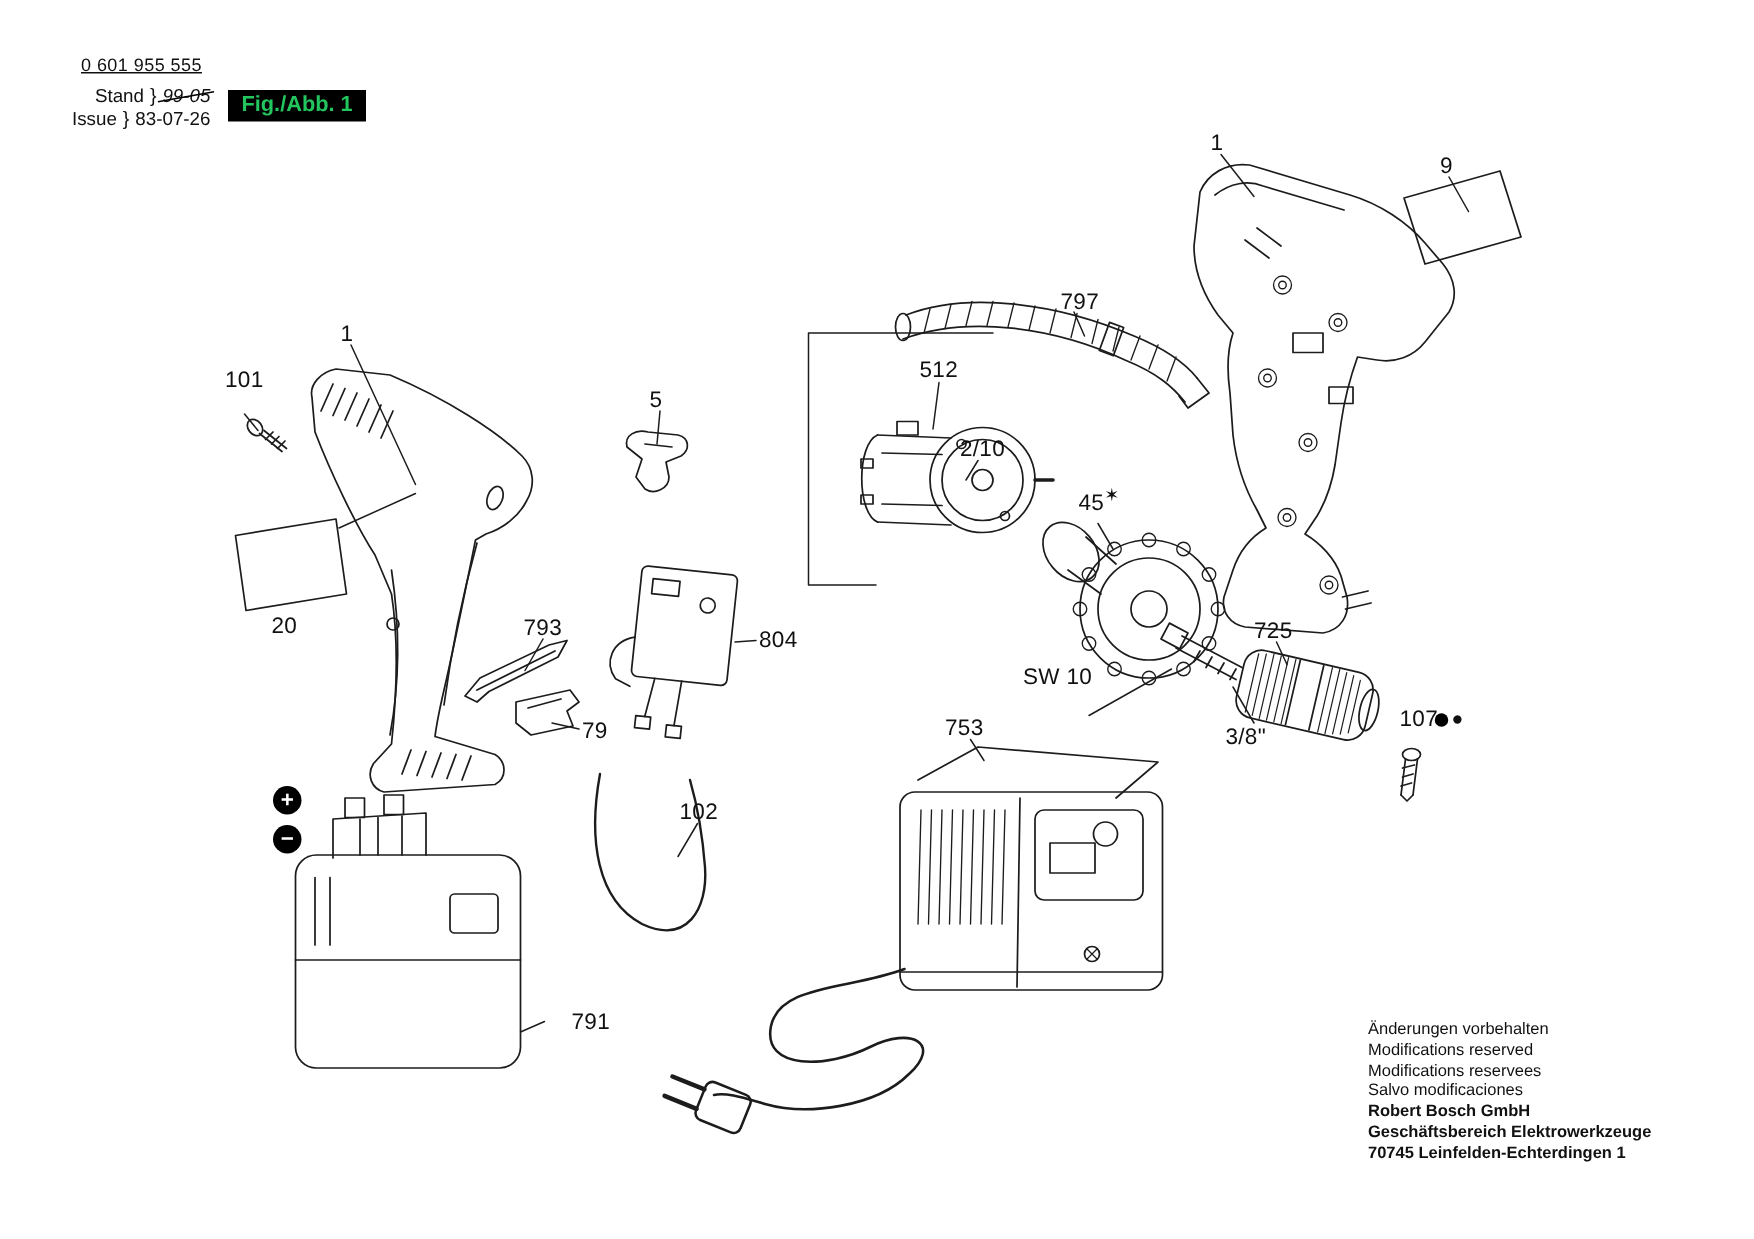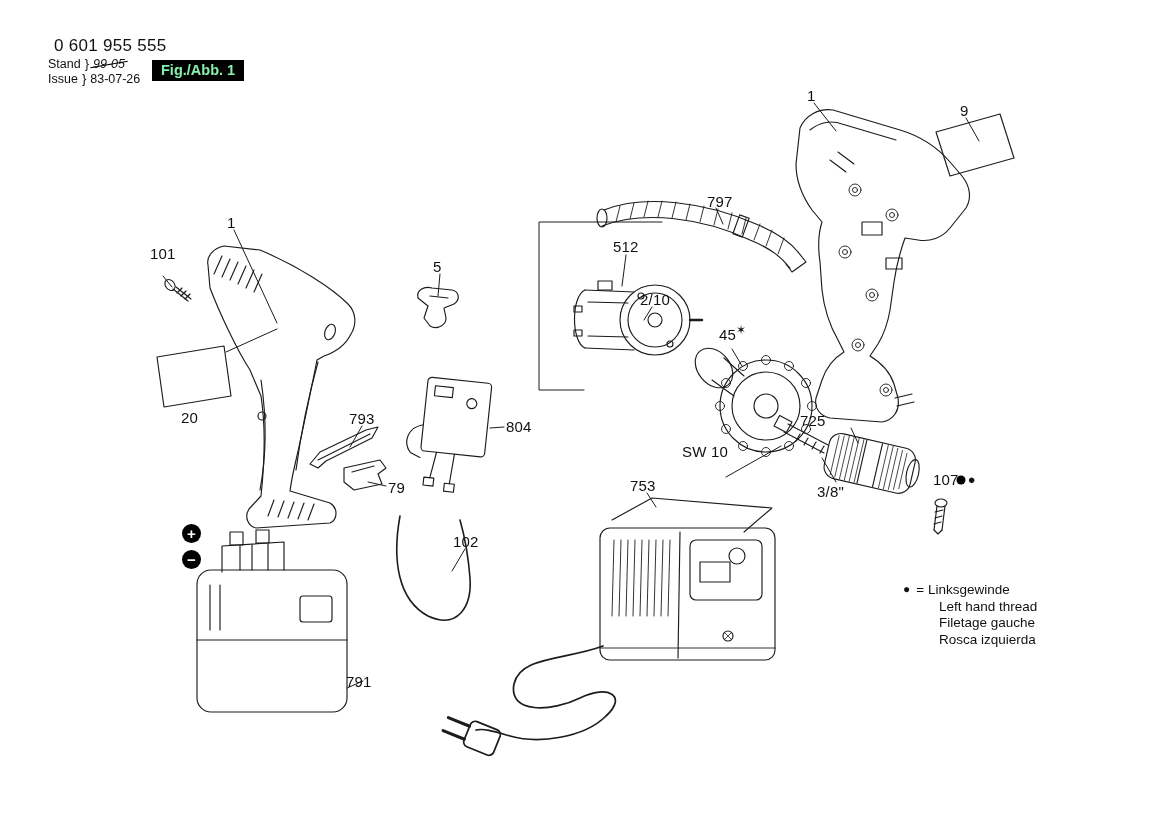--- a/index.html
+++ b/index.html
@@ -6,27 +6,27 @@
   .page{
     position:relative;width:1169px;height:826px;background:#ffffff;overflow:hidden;
     font-family:"Liberation Sans","DejaVu Sans",sans-serif;color:#111;
   }
   svg.art{position:absolute;left:0;top:0;}
   svg.art *{vector-effect:non-scaling-stroke;}
   .lbl{position:absolute;font-size:15px;font-weight:500;letter-spacing:.2px;color:#111;white-space:nowrap;}
   .lbl .star{font-size:12px;vertical-align:6px;font-weight:700;}
   .lbl .dot{font-size:13px;margin-left:9px;vertical-align:1px;}
   .hdr{position:absolute;left:54px;top:36px;font-size:13px;}
-  .docnum{font-size:17px;letter-spacing:.3px;}
+  .docnum{font-size:12px;letter-spacing:.3px;text-decoration:underline;}
   .rev{position:absolute;left:48px;top:57px;font-size:12.5px;line-height:14.5px;}
-  .rev .row{display:flex;gap:4px;align-items:baseline;}
+  .rev .row{display:flex;gap:4px;align-items:baseline;justify-content:flex-end;}
   .brace{font-size:13px;}
   .diag-strike{position:relative;display:inline-block;font-style:italic;}
   .diag-strike::after{content:"";position:absolute;left:-3px;right:-3px;top:48%;border-top:1.4px solid #000;transform:rotate(-10deg);}
-  .figbox{position:absolute;left:152px;top:60px;background:#000;color:#86efac;font-weight:700;font-size:14.5px;padding:2px 9px 3px 9px;}
+  .figbox{position:absolute;left:152px;top:60px;background:#000;color:#22c55e;font-weight:700;font-size:14.5px;padding:2px 9px 3px 9px;}
   .term{position:absolute;width:19px;height:19px;border-radius:50%;background:#000;color:#fff;
         display:flex;align-items:center;justify-content:center;font-size:15px;font-weight:700;line-height:1;}
   .legend{position:absolute;left:903px;top:581px;font-size:13.5px;line-height:16.5px;}
   .legend .b{font-size:12px;margin-right:6px;vertical-align:1px;}
   .legend .ind{margin-left:36px;}
   .footer{position:absolute;left:912px;top:680px;font-size:11px;line-height:13.8px;}
   .footer p{margin:0;}
   .footer .co{font-weight:700;}
 </style>
 </head>
@@ -316,38 +316,39 @@
   <div class="lbl" style="left:181px;top:409px">20</div>
   <div class="lbl" style="left:349px;top:410px">793</div>
   <div class="lbl" style="left:388px;top:479px">79</div>
   <div class="lbl" style="left:506px;top:418px">804</div>
   <div class="lbl" style="left:613px;top:238px">512</div>
   <div class="lbl" style="left:640px;top:291px">2/10</div>
   <div class="lbl" style="left:707px;top:193px">797</div>
   <div class="lbl" style="left:719px;top:323px">
     <span>45</span><span class="star">✶</span>
   </div>
-  <div class="lbl" style="left:800px;top:412px">725</div>
+  <div class="lbl" style="left:836px;top:412px">725</div>
   <div class="lbl" style="left:682px;top:443px">SW 10</div>
   <div class="lbl" style="left:817px;top:483px">3/8"</div>
   <div class="lbl" style="left:933px;top:471px">
     <span>107</span><span class="dot">●</span>
   </div>
   <div class="lbl" style="left:630px;top:477px">753</div>
   <div class="lbl" style="left:453px;top:533px">102</div>
-  <div class="lbl" style="left:346px;top:673px">791</div>
+  <div class="lbl" style="left:381px;top:673px">791</div>
   <div class="lbl" style="left:960px;top:102px">9</div>
   <div class="lbl" style="left:807px;top:87px">1</div>
 
   <div class="term" style="left:182px;top:524px">+</div>
   <div class="term" style="left:182px;top:550px">−</div>
 
-  <div class="legend">
-    <div>
-      <span class="b">●</span><span>= Linksgewinde</span>
-    </div>
-    <div class="ind">Left hand thread</div>
-    <div class="ind">Filetage gauche</div>
-    <div class="ind">Rosca izquierda</div>
+
+  <div class="footer">
+    <p class="note">Änderungen vorbehalten</p>
+    <p class="note">Modifications reserved</p>
+    <p class="note">Modifications reservees</p>
+    <p class="note">Salvo modificaciones</p>
+    <p class="co">Robert Bosch GmbH</p>
+    <p class="co">Geschäftsbereich Elektrowerkzeuge</p>
+    <p class="co">70745 Leinfelden-Echterdingen 1</p>
   </div>
 
-
 </div>
 
 </body></html>

